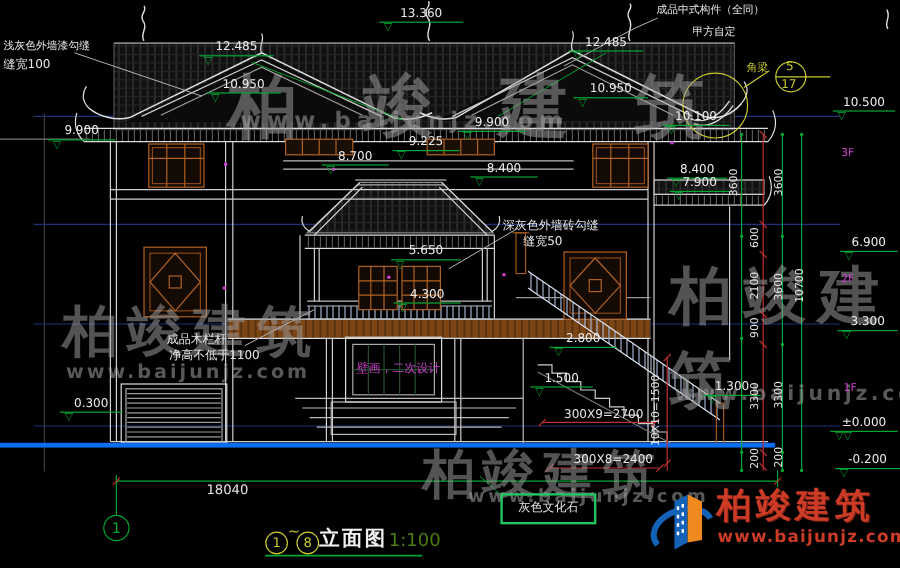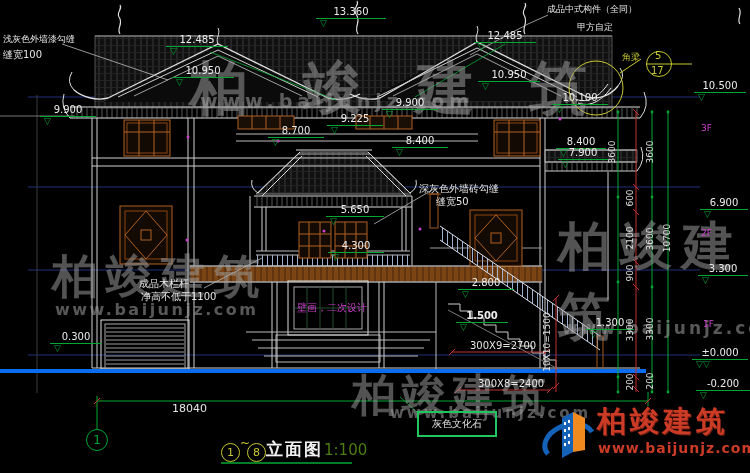--- a/index.html
+++ b/index.html
@@ -381,21 +381,21 @@
 <div class="elev" style="left:327px;top:113px;width:56px;"><span>9.225</span><span class="tri">▽</span></div>
 <div class="elev" style="left:268px;top:125px;width:56px;"><span>8.700</span><span class="tri">▽</span></div>
 <div class="elev" style="left:392px;top:135px;width:56px;"><span>8.400</span><span class="tri">▽</span></div>
 <div class="elev" style="left:556px;top:136px;width:50px;"><span>8.400</span><span class="tri">▽</span></div>
 <div class="elev" style="left:558px;top:147px;width:50px;"><span>7.900</span><span class="tri">▽</span></div>
 <div class="elev" style="left:700px;top:173px;width:48px;margin-top:24px;"><span>6.900</span><span class="tri">▽</span></div>
 <div class="elev" style="left:326px;top:204px;width:58px;"><span>5.650</span><span class="tri">▽</span></div>
 <div class="elev" style="left:328px;top:240px;width:56px;"><span>4.300</span><span class="tri">▽</span></div>
 <div class="elev" style="left:698px;top:263px;width:50px;"><span>3.300</span><span class="tri">▽</span></div>
 <div class="elev" style="left:458px;top:277px;width:56px;"><span>2.800</span><span class="tri">▽</span></div>
-<div class="elev" style="left:456px;top:310px;width:52px;font-weight:bold;"><span>1.500</span><span class="tri">▽</span></div>
+<div class="elev" style="left:442px;top:310px;width:52px;"><span>1.500</span><span class="tri">▽</span></div>
 <div class="elev" style="left:586px;top:317px;width:48px;"><span>1.300</span><span class="tri">▽</span></div>
 <div class="elev" style="left:692px;top:347px;width:56px;"><span>±0.000</span><span class="tri">▽</span><span class="tri2">▽</span></div>
 <div class="elev" style="left:696px;top:378px;width:54px;"><span>-0.200</span><span class="tri">▽</span></div>
 <div class="elev" style="left:50px;top:331px;width:52px;"><span>0.300</span><span class="tri">▽</span></div>
 
 <div class="vdim" style="left:592px;top:147px;">3600</div>
 <div class="vdim" style="left:610px;top:193px;">600</div>
 <div class="vdim" style="left:610px;top:233px;">2100</div>
 <div class="vdim" style="left:610px;top:268px;">900</div>
 <div class="vdim" style="left:610px;top:325px;">3300</div>

